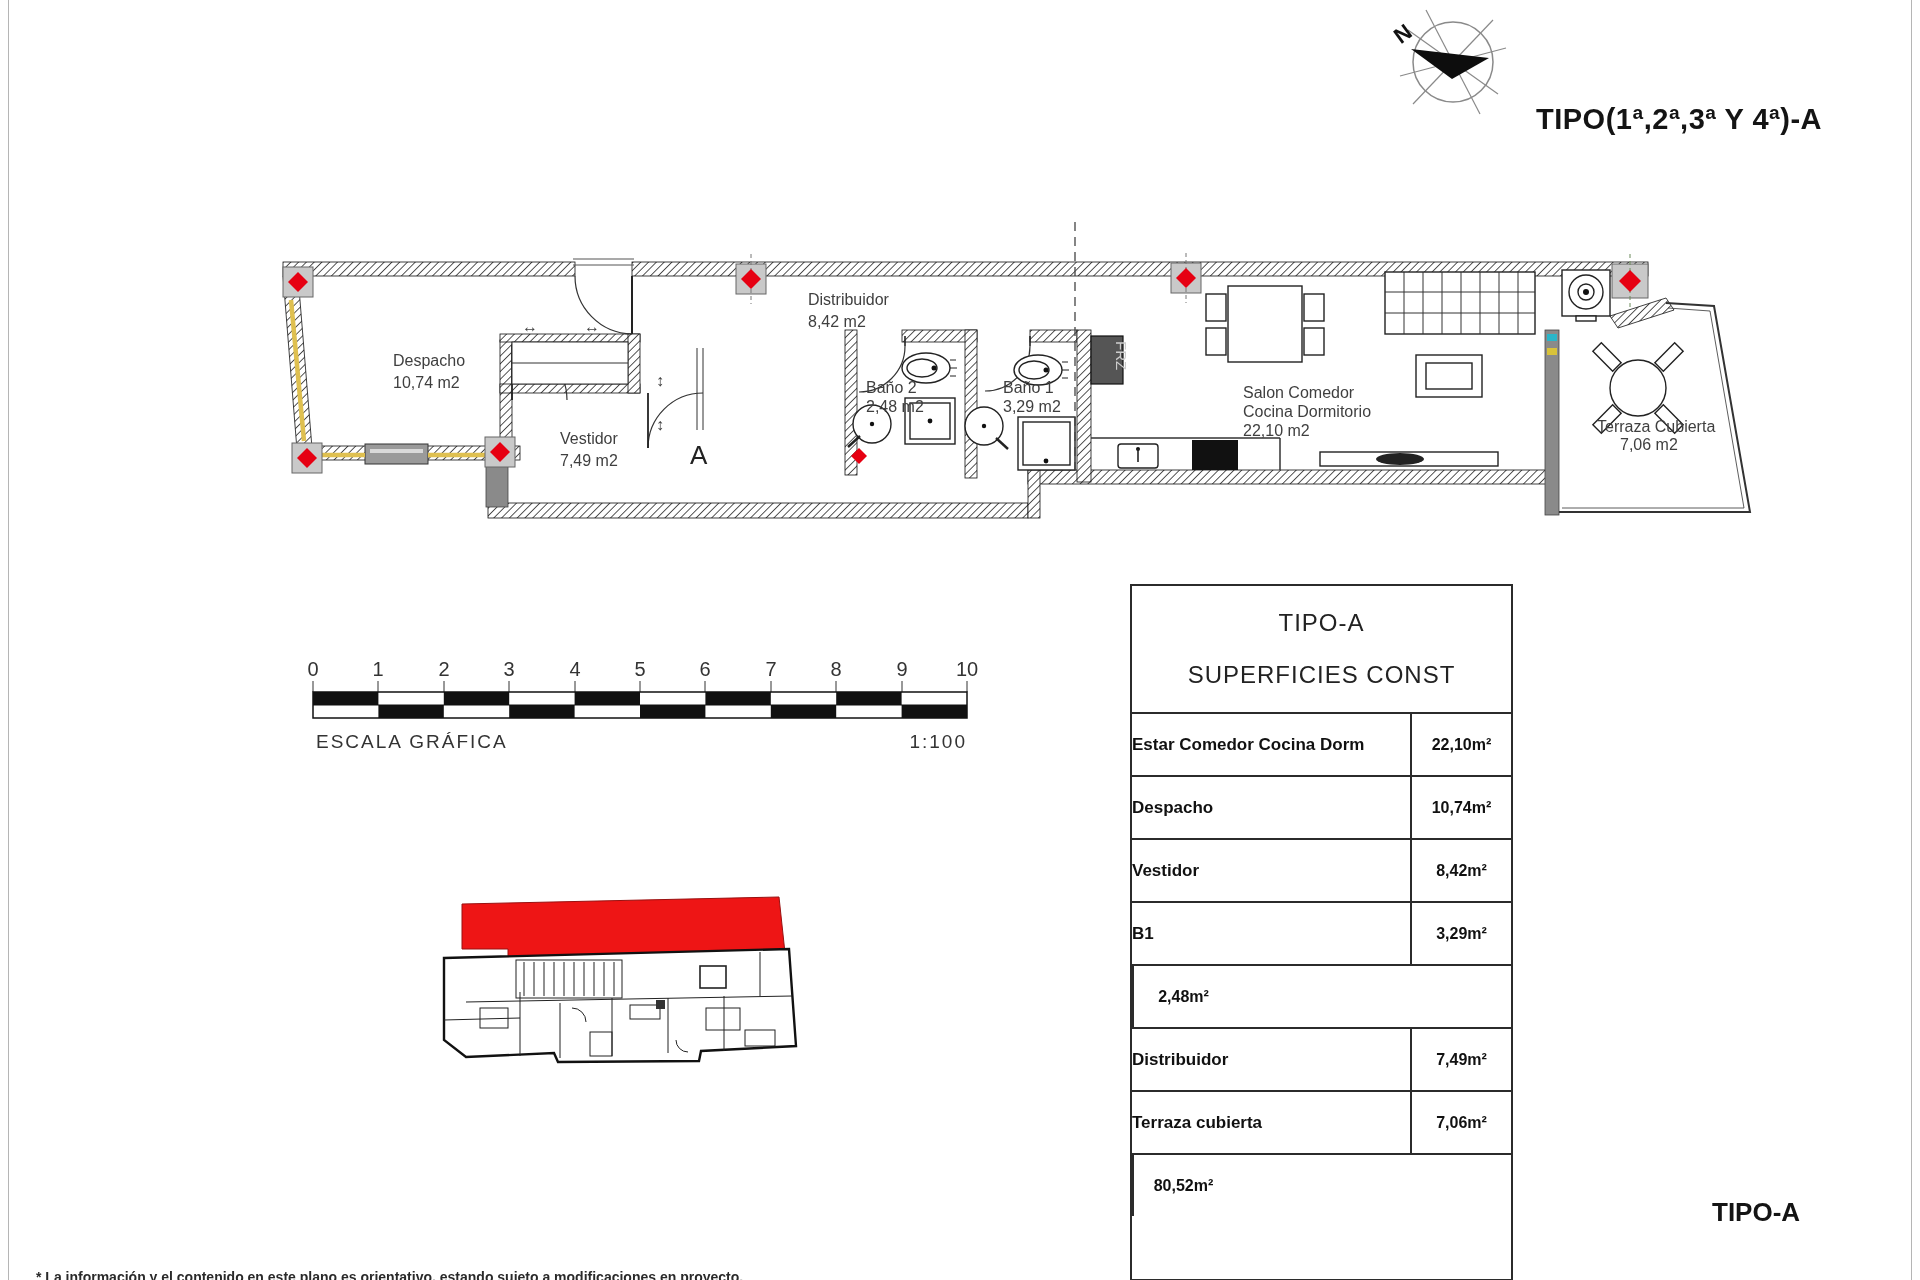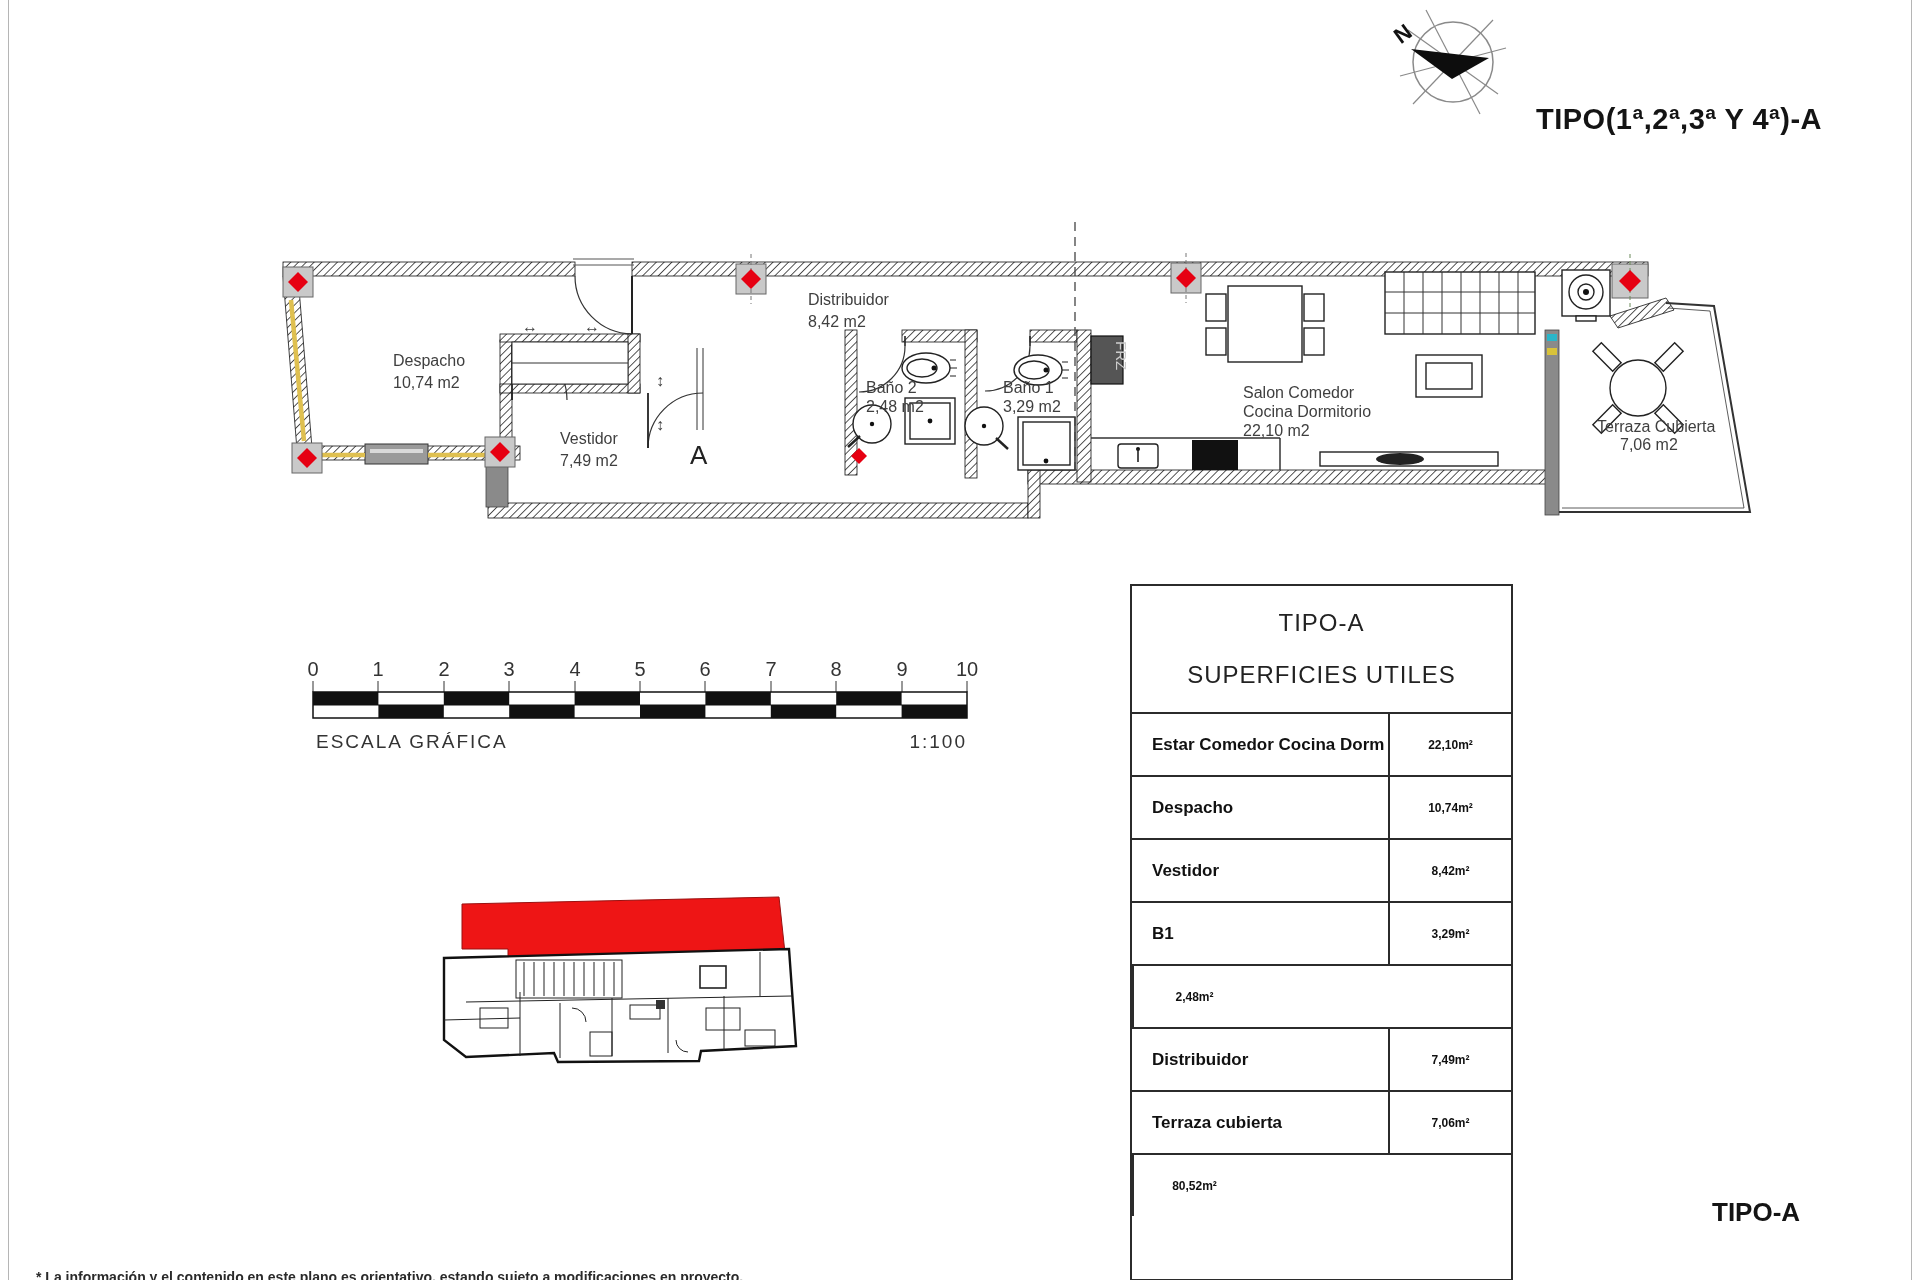--- a/index.html
+++ b/index.html
@@ -10,24 +10,24 @@
          letter-spacing:.5px;color:#141414;white-space:nowrap;}
   .tipo-bottom{position:absolute;left:1712px;top:1197px;font-size:26px;font-weight:bold;color:#141414;}
   .disclaimer{position:absolute;left:36px;top:1269px;font-size:14px;font-weight:bold;
               color:#2a2a2a;white-space:nowrap;}
   
   .area-table{position:absolute;left:1130px;top:584px;width:383px;height:697px;
               border:2px solid #2b2b2b;background:#fff;box-sizing:border-box;overflow:hidden;}
   .t-header{height:126px;display:flex;flex-direction:column;justify-content:space-evenly;
             align-items:center;font-size:24px;color:#222;letter-spacing:1px;}
   .t-row{height:63px;border-top:2px solid #2b2b2b;display:flex;box-sizing:border-box;}
-  .t-label{flex:1;display:flex;align-items:center;padding-left:20px;font-weight:bold;
+  .t-label{flex:1;display:flex;align-items:center;font-weight:bold;
            font-size:17px;color:#111;}
-  .t-value{width:123px;border-left:2px solid #2b2b2b;display:flex;align-items:center;
-           justify-content:center;font-weight:bold;font-size:12px;color:#111;box-sizing:border-box;}
+  .t-value{width:101px;border-left:2px solid #2b2b2b;display:flex;align-items:center;
+           justify-content:center;font-weight:bold;font-size:16px;color:#111;box-sizing:border-box;}
   
   svg{position:absolute;left:0;top:0;}
   .wall{fill:url(#hatch);stroke:#111;stroke-width:.8;}
   .thin{stroke:#333;fill:none;stroke-width:1.2;}
   .fix{stroke:#222;fill:#fff;stroke-width:1.4;}
   .lbl{font-family:"Liberation Sans",sans-serif;font-size:16px;fill:#3f3f3f;}
   .scale-num{font-family:"Liberation Sans",sans-serif;font-size:20px;fill:#333;}
   .scale-cap{font-family:"Liberation Sans",sans-serif;font-size:19px;fill:#333;letter-spacing:2px;}
 </style>
 </head>
@@ -354,21 +354,21 @@
       <rect x="656" y="1000" width="9" height="9" fill="#333"></rect>
       <rect x="700" y="966" width="26" height="22" fill="none" stroke="#222" stroke-width="1.6"></rect>
     </g>
   </svg>
 
   <div class="title">TIPO(1ª,2ª,3ª Y 4ª)-A</div>
 
   <div class="area-table">
     <div class="t-header">
       <div>TIPO-A</div>
-      <div>SUPERFICIES UTILES</div>
+      <div>SUPERFICIES CONST</div>
     </div>
     <div class="t-row">
       <div class="t-label">Estar Comedor Cocina Dorm</div>
       <div class="t-value">22,10m²</div>
     </div>
     <div class="t-row">
       <div class="t-label">Despacho</div>
       <div class="t-value">10,74m²</div>
     </div>
     <div class="t-row">

